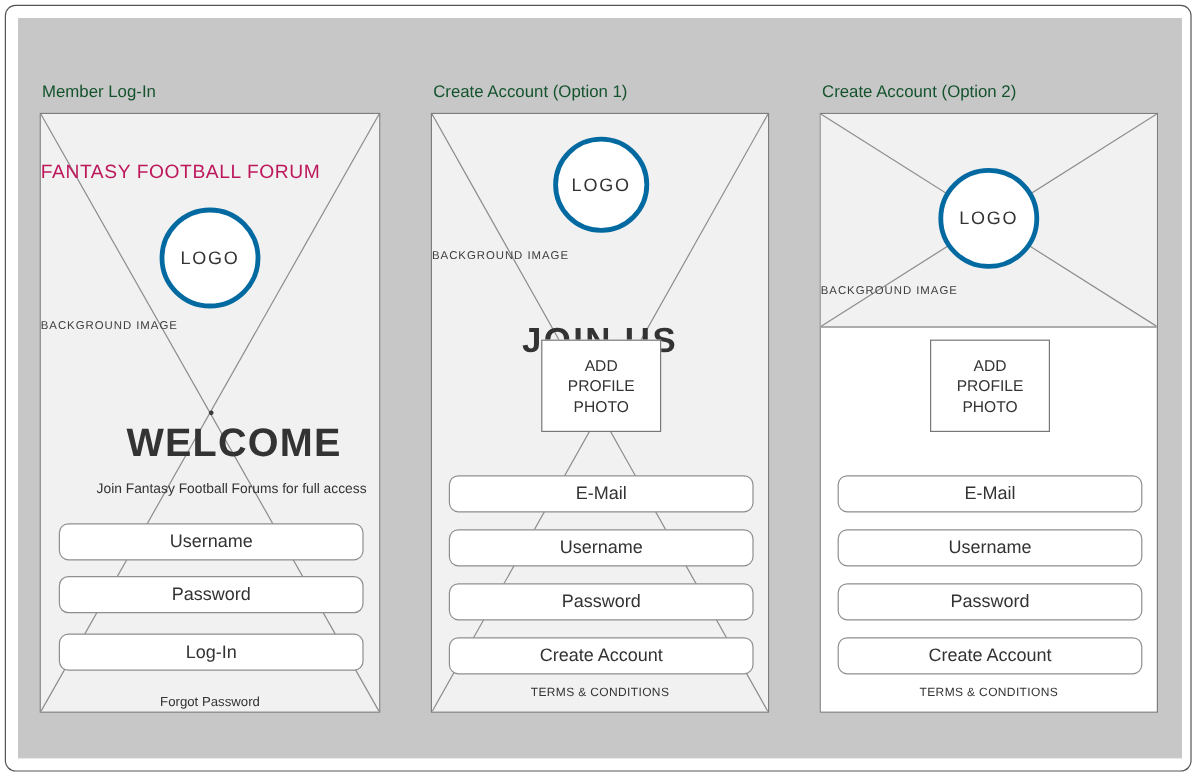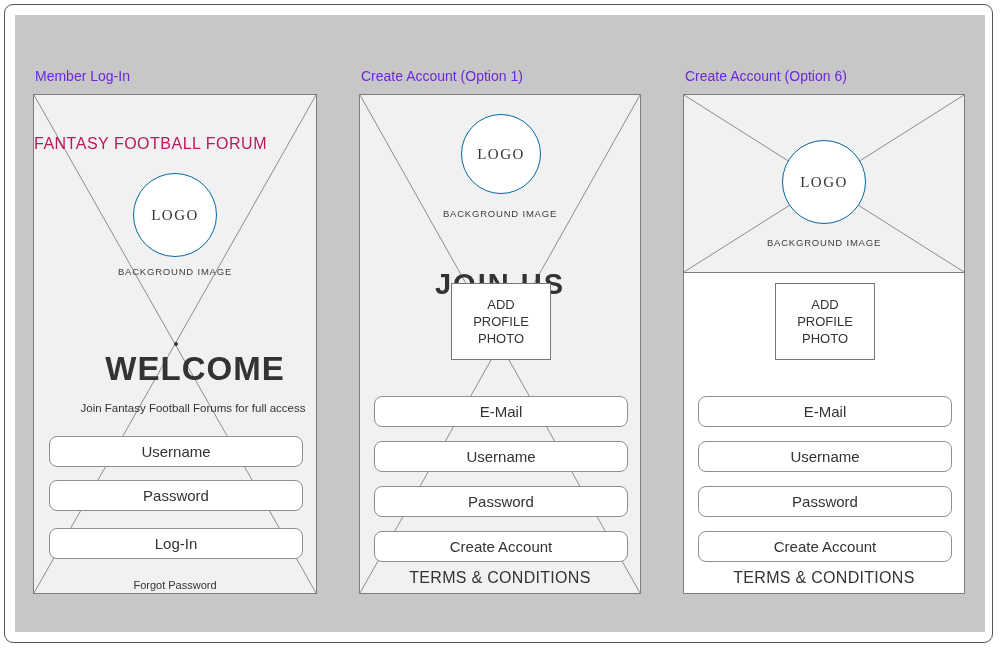--- a/index.html
+++ b/index.html
@@ -19,21 +19,21 @@
     box-sizing: border-box;
   }
   .canvas {
     position: absolute; left: 15px; top: 15px;
     width: 970px; height: 617px;
     background: #c7c7c7;
   }
   .panel-label {
     position: absolute;
     font-size: 14px; line-height: 17px;
-    color: #6d28d9;
+    color: #14532d;
   }
   .screen {
     position: absolute;
     top: 79px;
     height: 500px;
     background: #f1f1f1;
     border: 1px solid #7d7d7d;
     box-sizing: border-box;
   }
   .screen.white { background: #ffffff; }
@@ -53,28 +53,27 @@
     text-align: left;
     font-size: 16px; line-height: 19px;
     letter-spacing: 0.5px;
     color: #be185d;
     margin-top: 24px;
   }
   .logo-circle {
     position: absolute;
     border-radius: 50%;
     background: #ffffff;
-    border: 1px solid #0369a1;
+    border: 4px solid #0369a1;
     box-sizing: border-box;
     display: flex; align-items: center; justify-content: center;
-    font-size: 15px; letter-spacing: 1.5px; color: #333; font-family: Liberation Serif, serif;
+    font-size: 15px; letter-spacing: 1.5px; color: #333;
   }
   .bg-caption {
     position: absolute; left: 0; width: 100%;
-    text-align: center;
     font-size: 9.5px; line-height: 12px;
     letter-spacing: 0.8px;
     color: #3d3d3d;
   }
   .headline {
     position: absolute; left: 0; width: 100%;
     text-align: center;
     font-weight: bold;
     color: #333;
   }
@@ -108,21 +107,21 @@
     font-size: 13px; line-height: 17px;
     color: #333;
     padding: 0 9px;
   }
   .footer-link {
     position: absolute; left: 0; width: 100%;
     text-align: center;
     color: #333;
   }
   .footer-link.forgot { font-size: 11px; line-height: 13px; }
-  .footer-link.terms  { font-size: 16px; line-height: 12px; letter-spacing: 0.3px; }
+  .footer-link.terms  { font-size: 10px; line-height: 12px; letter-spacing: 0.3px; }
   .image-area {
     position: absolute; left: 0; top: 0;
     width: 100%; height: 178px;
     background: #f1f1f1;
     border-bottom: 1px solid #7d7d7d;
     box-sizing: border-box;
   }
 </style>
 </head>
 <body>
@@ -185,21 +184,21 @@
 
     <div class="field" style="left:14px; top:346px; width:254px;">Username</div>
 
     <div class="field" style="left:14px; top:391px; width:254px;">Password</div>
 
     <div class="field" style="left:14px; top:436px; width:254px;">Create Account</div>
 
     <div class="footer-link terms" style="top:477px;">TERMS &amp; CONDITIONS</div>
   </div>
 
-  <div class="panel-label" style="left:670px; top:53px;">Create Account (Option 6)</div>
+  <div class="panel-label" style="left:670px; top:53px;">Create Account (Option 2)</div>
 
   <div class="screen white" style="left:668px; width:282px;">
 
     <div class="image-area">
       <svg class="x-overlay" viewBox="0 0 100 100" preserveAspectRatio="none">
         <line x1="0" y1="0" x2="100" y2="100" vector-effect="non-scaling-stroke"></line>
         <line x1="100" y1="0" x2="0" y2="100" vector-effect="non-scaling-stroke"></line>
       </svg>
 
       <div class="logo-circle" style="left:98px; top:45px; width:84px; height:84px;">

